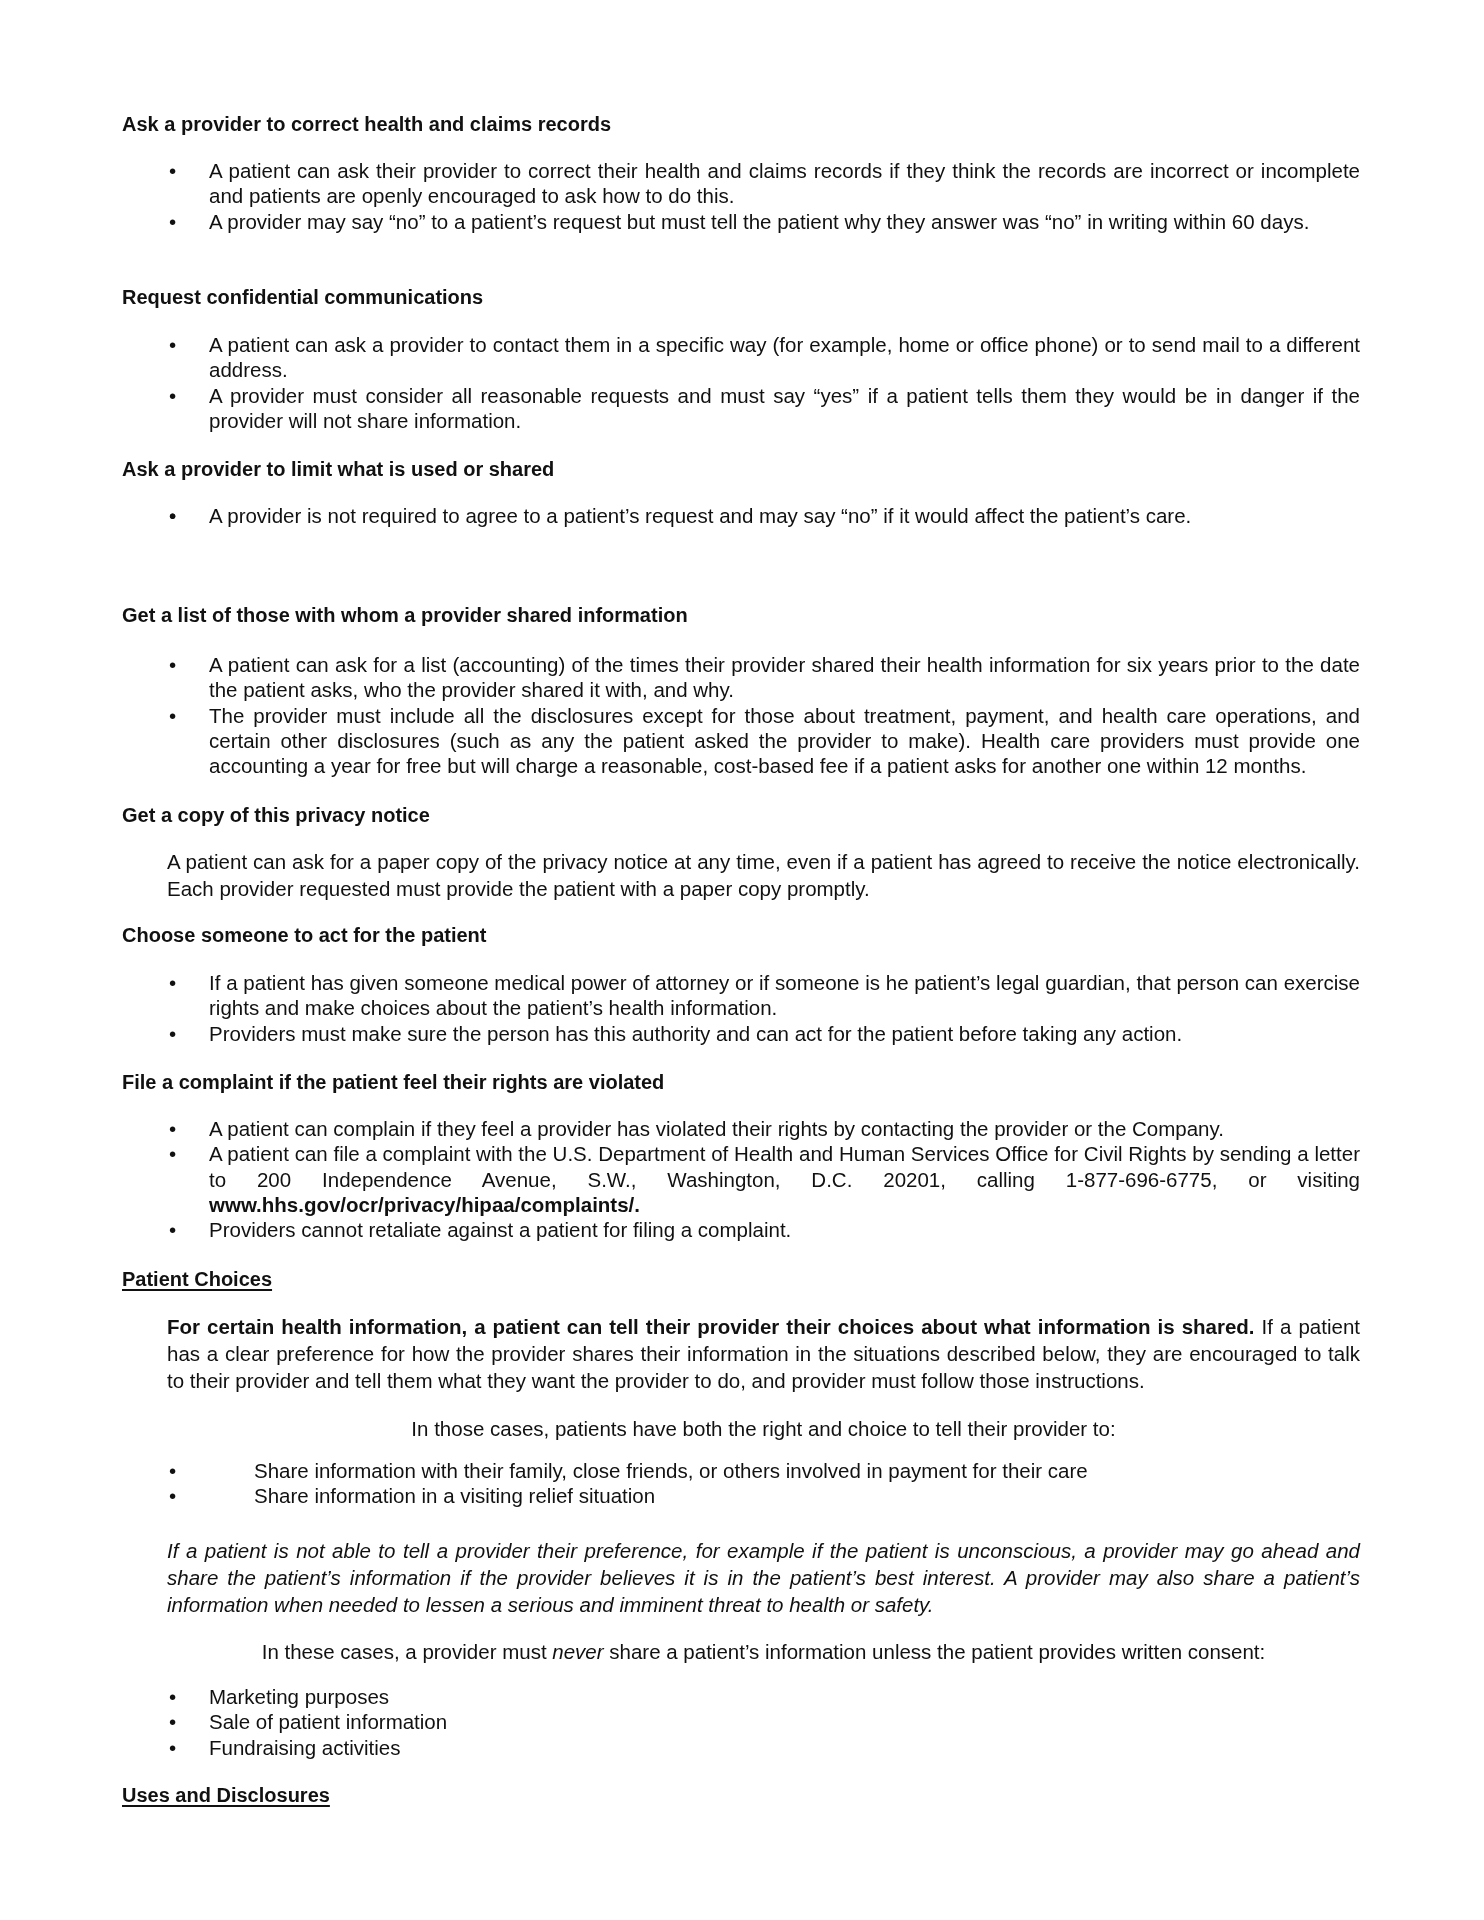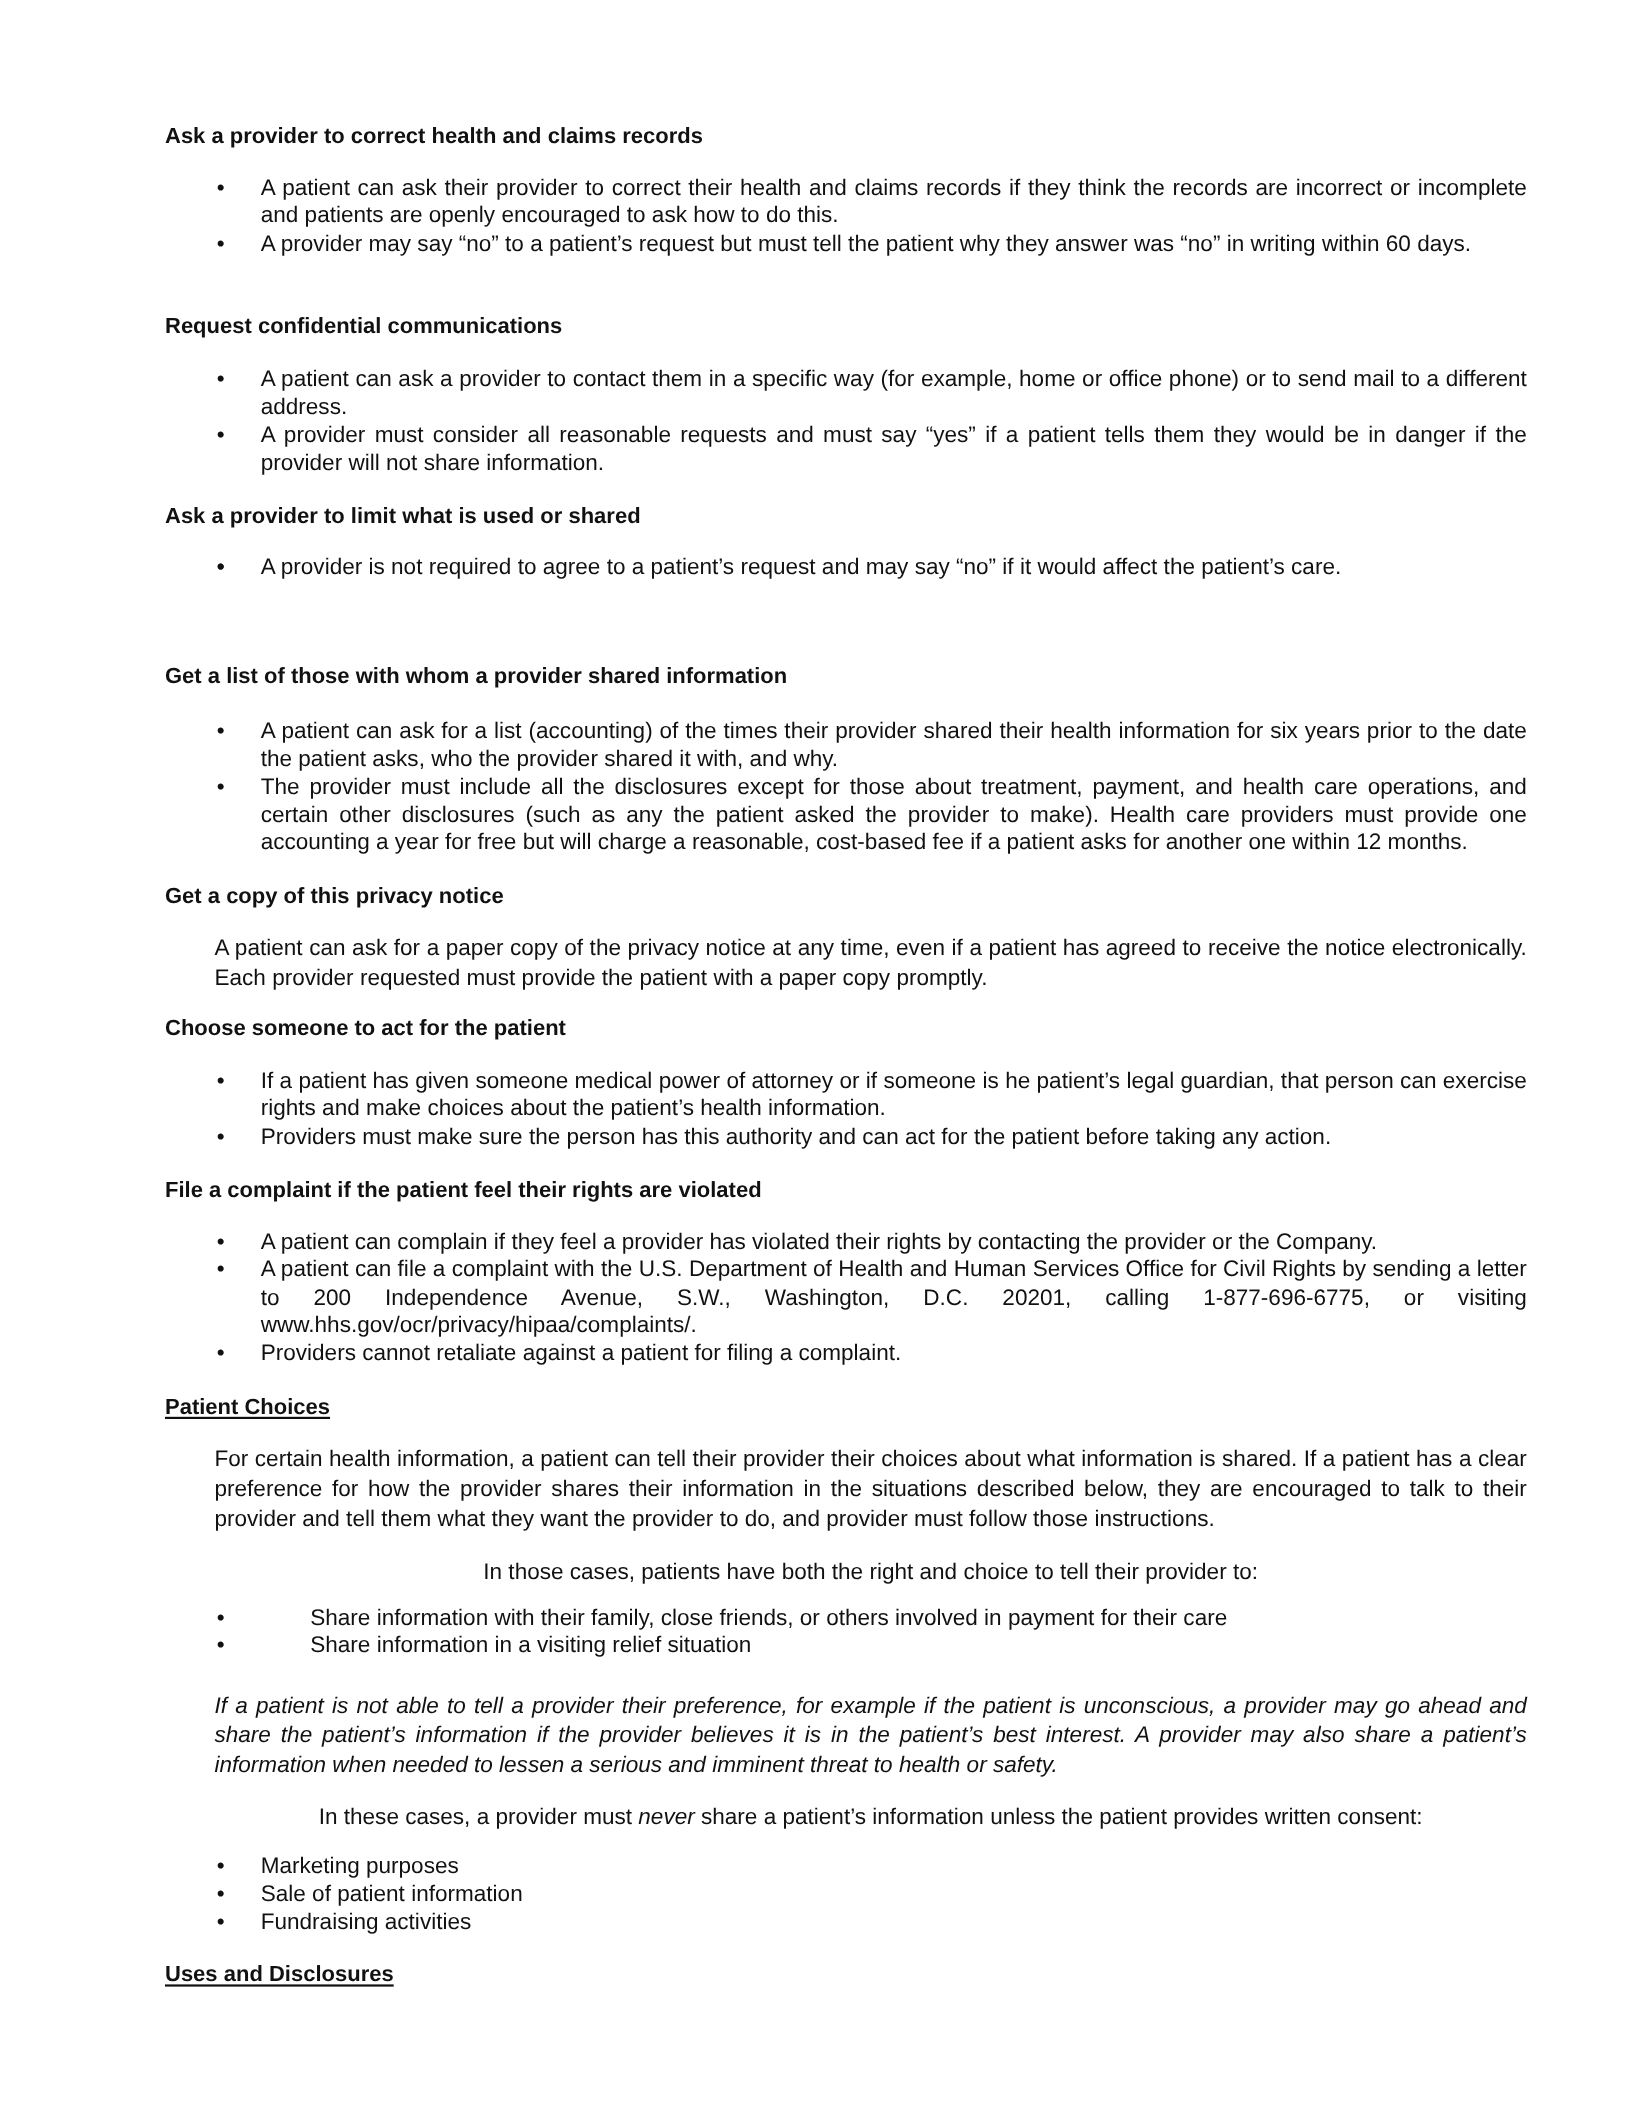--- a/index.html
+++ b/index.html
@@ -1,28 +1,28 @@
 <!DOCTYPE html>
 <html><head>
 <meta charset="utf-8">
 <style>
   html, body { margin: 0; padding: 0; background: #ffffff; }
   body { width: 1484px; height: 1920px; position: relative; overflow: hidden;
          font-family: "Liberation Sans", sans-serif; color: #111111; }
-  .blk { position: absolute; left: 122px; width: 1238px; margin-left: 28px; }
+  .blk { position: absolute; left: 122px; width: 1238px; }
   .h { font-weight: bold; font-size: 20px; line-height: 25px; white-space: nowrap; }
   .h.u { text-decoration: underline; text-underline-offset: 3px; text-decoration-thickness: 2px; }
   ul.bl { list-style: none; margin: 0; padding: 0; }
   ul.bl li { position: relative; padding-left: 87px; font-size: 20.5px; line-height: 25.3px; text-align: justify; }
   ul.bl li .dot { position: absolute; left: 47px; top: 0; }
   ul.bl.wide li { padding-left: 132px; }
   .para { left: 167px; width: 1193px; font-size: 20.5px; line-height: 27px; text-align: justify; }
   .para.noj { text-align: center; }
   .it { font-style: italic; }
-  b { font-weight: normal; }
+  b { font-weight: bold; }
   .lastline-left { text-align-last: left; }
 </style>
 </head>
 <body>
 
 <div class="blk h" style="top:112px">Ask a provider to correct health and claims records</div>
 <div class="blk" style="top:158px">
   <ul class="bl">
     <li><span class="dot">•</span><span>A patient can ask their provider to correct their health and claims records if they think the records are incorrect or incomplete and patients are openly encouraged to ask how to do this.</span></li>
     <li class="lastline-left"><span class="dot">•</span><span>A provider may say “no” to a patient’s request but must tell the patient why they answer was “no” in writing within 60 days.</span></li>

